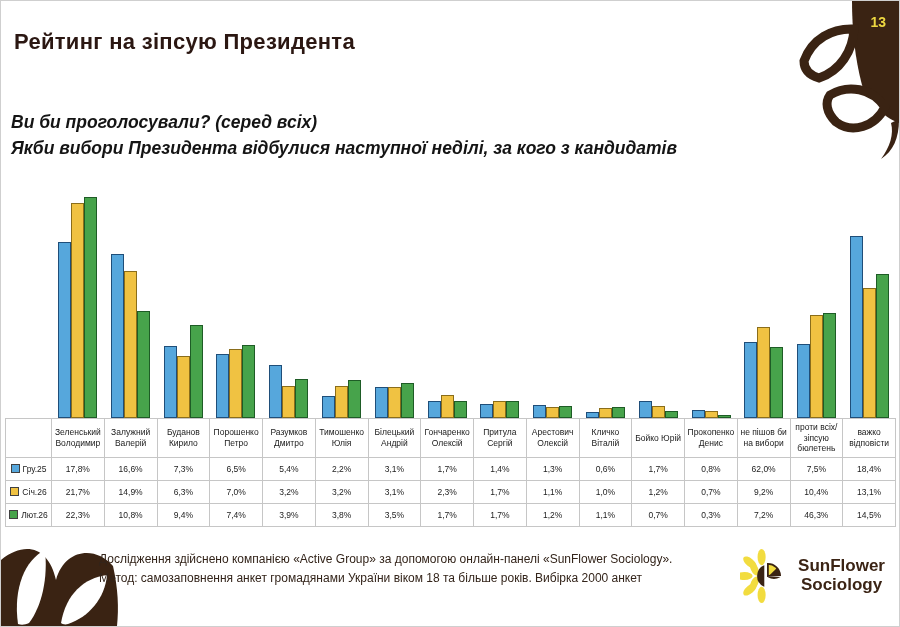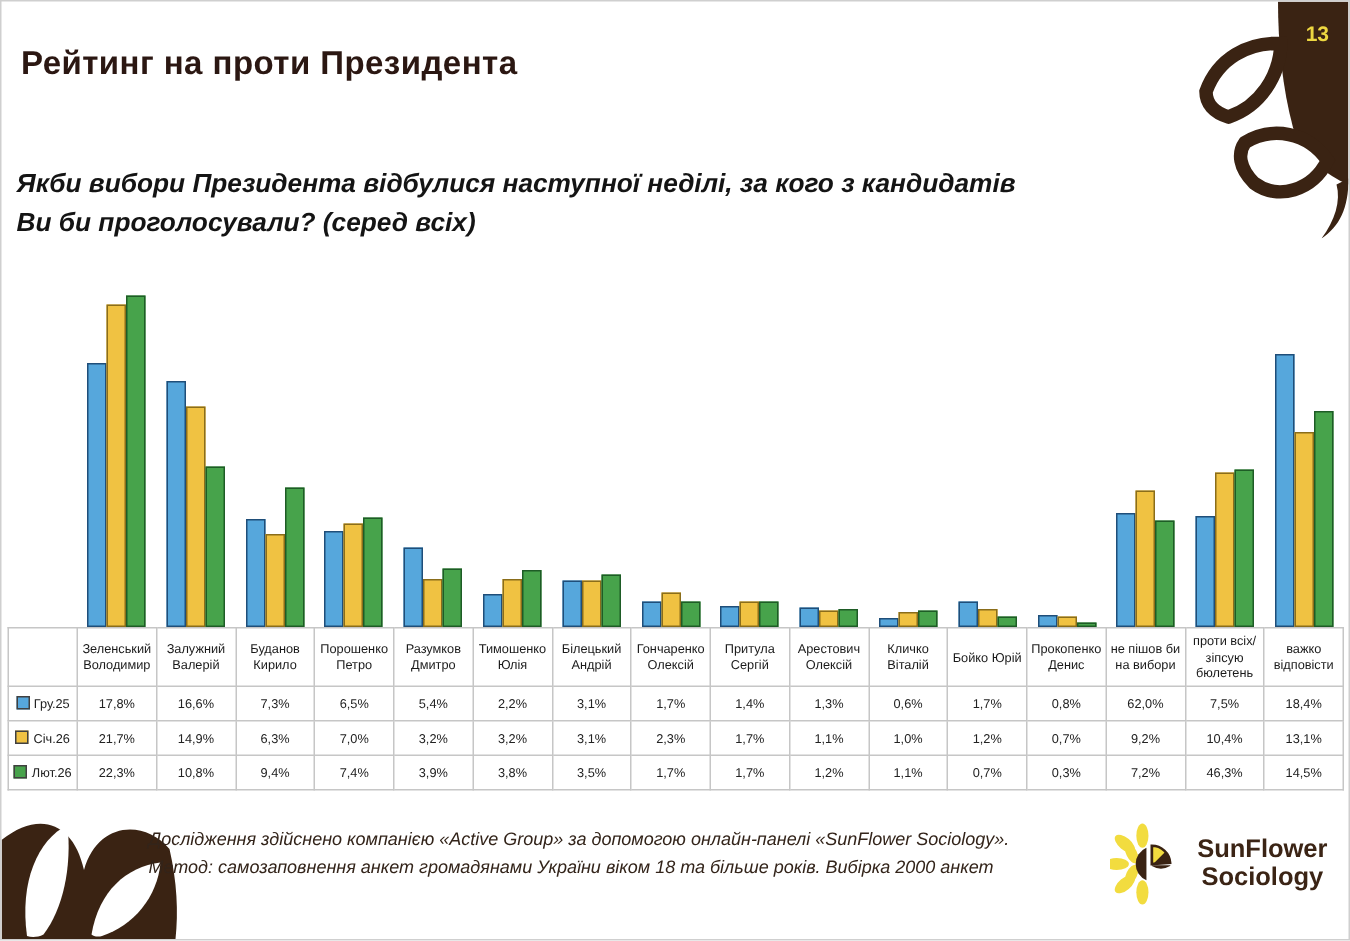--- a/index.html
+++ b/index.html
@@ -42,21 +42,21 @@
     padding:1px 2px; vertical-align:middle;
   }
   td.row-label { text-align:left; padding-left:3px; white-space:nowrap; }
   .swatch {
     display:inline-block; width:7px; height:7px; border:1px solid #404040;
     vertical-align:-1px; margin-right:3px;
   }
 
   .footer-text {
     position:absolute; left:98px; top:549px; width:625px;
-    font-style:italic; font-size:12px; color:#33241a; line-height:1.6;
+    font-size:12px; color:#33241a; line-height:1.6;
   }
   .logo { position:absolute; right:14px; top:547px; display:flex; align-items:center; }
   .logo-mark { width:54px; height:56px; margin-right:4px; }
   .logo-text {
     font-weight:bold; font-size:17px; color:#3b2415; line-height:1.1;
     text-align:center;
   }
 </style>
 </head>
 <body>
@@ -70,25 +70,25 @@
     <path d="M105,118 C105,138 99,150 87,158 C96,146 100,133 97,122 Z" fill="#3a2313"></path>
   </svg>
   <div class="page-number">13</div>
 
   <svg class="corner-bl" viewBox="0 0 118 88" xmlns="http://www.w3.org/2000/svg">
     <path d="M0,22 C25,2 48,10 55,42 C64,10 95,8 112,28 C117,50 118,70 116,88 L0,88 Z" fill="#3a2313"></path>
     <path d="M17,86 C12,50 24,22 44,12 C47,40 41,68 28,85 C24,87 20,87 17,86 Z" fill="#ffffff"></path>
     <path d="M60,85 C65,56 83,40 106,37 C104,60 88,79 67,86 C64,87 61,86 60,85 Z" fill="#ffffff"></path>
   </svg>
 
-  <div class="page-title">Рейтинг на проти Президента</div>
+  <div class="page-title">Рейтинг на зіпсую Президента</div>
 
   <div class="question">
+    <div>Ви би проголосували? (серед всіх)</div>
     <div>Якби вибори Президента відбулися наступної неділі, за кого з кандидатів</div>
-    <div>Ви би проголосували? (серед всіх)</div>
   </div>
 
   <div class="chart-table">
     <div class="chart-row">
       <div class="chart-spacer"></div>
 
     <div class="chart-cell">
           <div class="bar" style="height: 176.2px; background: rgb(86, 167, 220); border-color: rgb(31, 78, 121);"></div>
           <div class="bar" style="height: 214.8px; background: rgb(240, 194, 66); border-color: rgb(138, 109, 26);"></div>
           <div class="bar" style="height: 220.8px; background: rgb(71, 163, 75); border-color: rgb(30, 92, 38);"></div>

